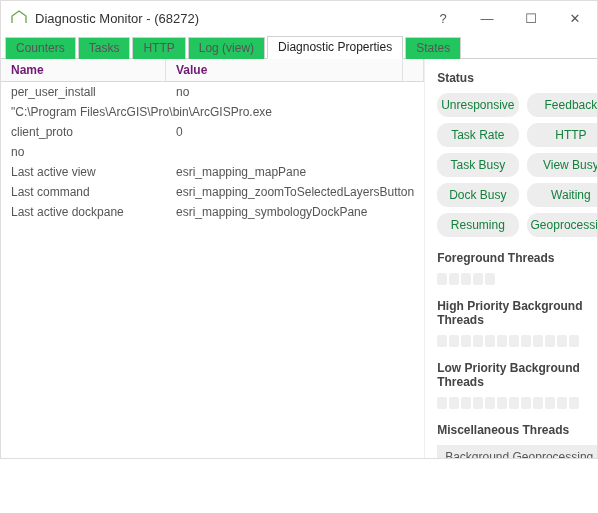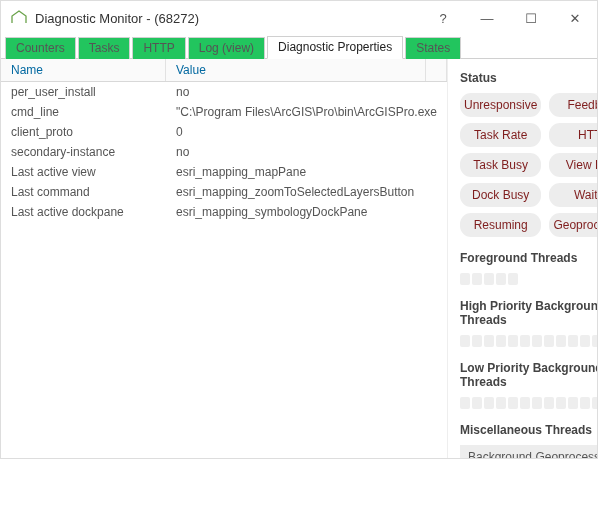--- a/index.html
+++ b/index.html
@@ -63,21 +63,22 @@
     flex: 1;
     display: flex;
     flex-direction: column;
     border-right: 1px solid #eee;
   }
   .grid-head {
     display: flex;
     border-bottom: 1px solid #d8d8d8;
     background: #fafafa;
     font-size: 12px;
-    color: #0369a1;
+    color: #701a75;
+    font-weight: bold;
   }
   .grid-head .col {
     padding: 4px 10px;
     border-right: 1px solid #e2e2e2;
   }
   .col-name { width: 165px; flex: 0 0 165px; }
   .col-value { flex: 1; }
   .col-end  { width: 18px; flex: 0 0 18px; border-right: none; }
   .grid-body { flex:1; overflow:hidden; }
   .row {
@@ -101,21 +102,21 @@
     margin: 4px 0 8px 0;
   }
   .status-grid {
     display: grid;
     grid-template-columns: 1fr 1fr;
     gap: 6px 8px;
     margin-bottom: 14px;
   }
   .sbtn {
     background: #ededed;
-    color: #7f1d1d;
+    color: #15803d;
     text-align: center;
     padding: 5px 4px;
     font-size: 12px;
     border-radius: 11px;
     white-space: nowrap;
   }
   .threadbar {
     display: flex;
     gap: 2px;
     margin: 4px 0 14px 0;
@@ -168,29 +169,27 @@
         <div class="col col-name">Name</div>
         <div class="col col-value">Value</div>
         <div class="col col-end"></div>
       </div>
       <div class="grid-body" id="grid-body">
           <div class="row">
             <div class="c col-name">per_user_install</div>
             <div class="c col-value">no</div>
           </div>
           <div class="row">
-            <div class="c col-name">cmd_line</div>
             <div class="c col-value">"C:\Program Files\ArcGIS\Pro\bin\ArcGISPro.exe</div>
           </div>
           <div class="row">
             <div class="c col-name">client_proto</div>
             <div class="c col-value">0</div>
           </div>
           <div class="row">
-            <div class="c col-name">secondary-instance</div>
             <div class="c col-value">no</div>
           </div>
           <div class="row">
             <div class="c col-name">Last active view</div>
             <div class="c col-value">esri_mapping_mapPane</div>
           </div>
           <div class="row">
             <div class="c col-name">Last command</div>
             <div class="c col-value">esri_mapping_zoomToSelectedLayersButton</div>
           </div>

